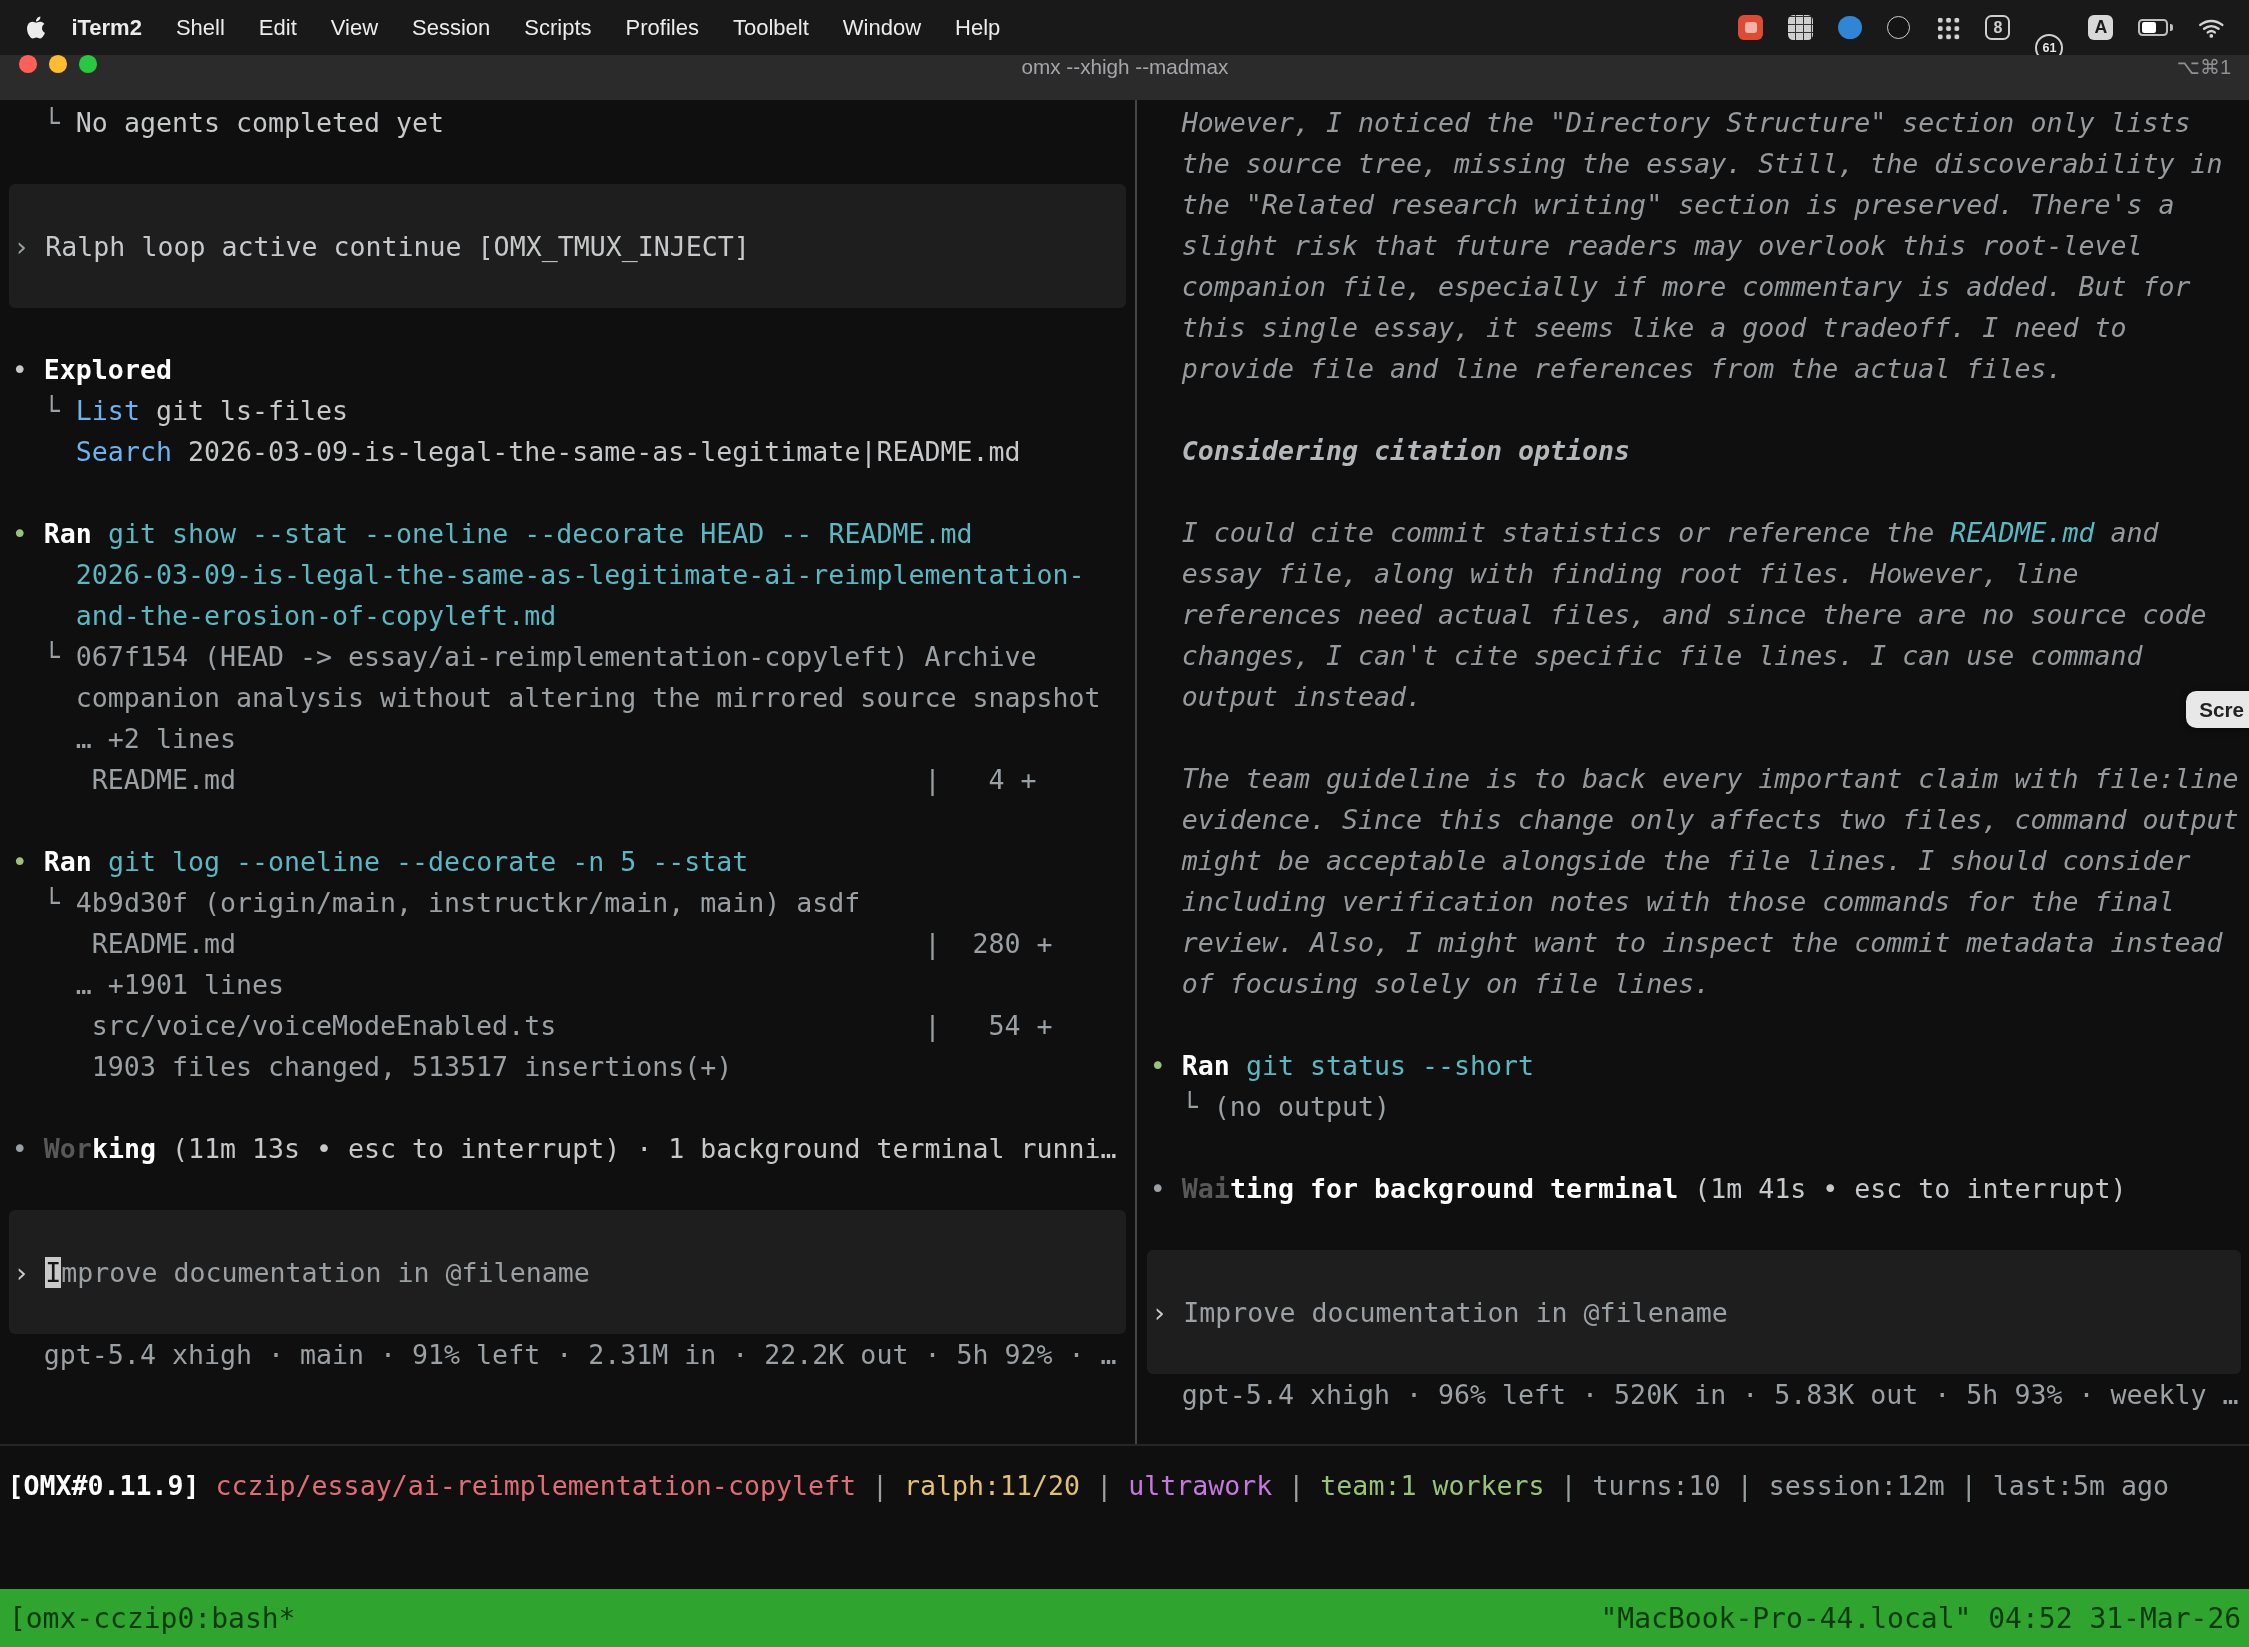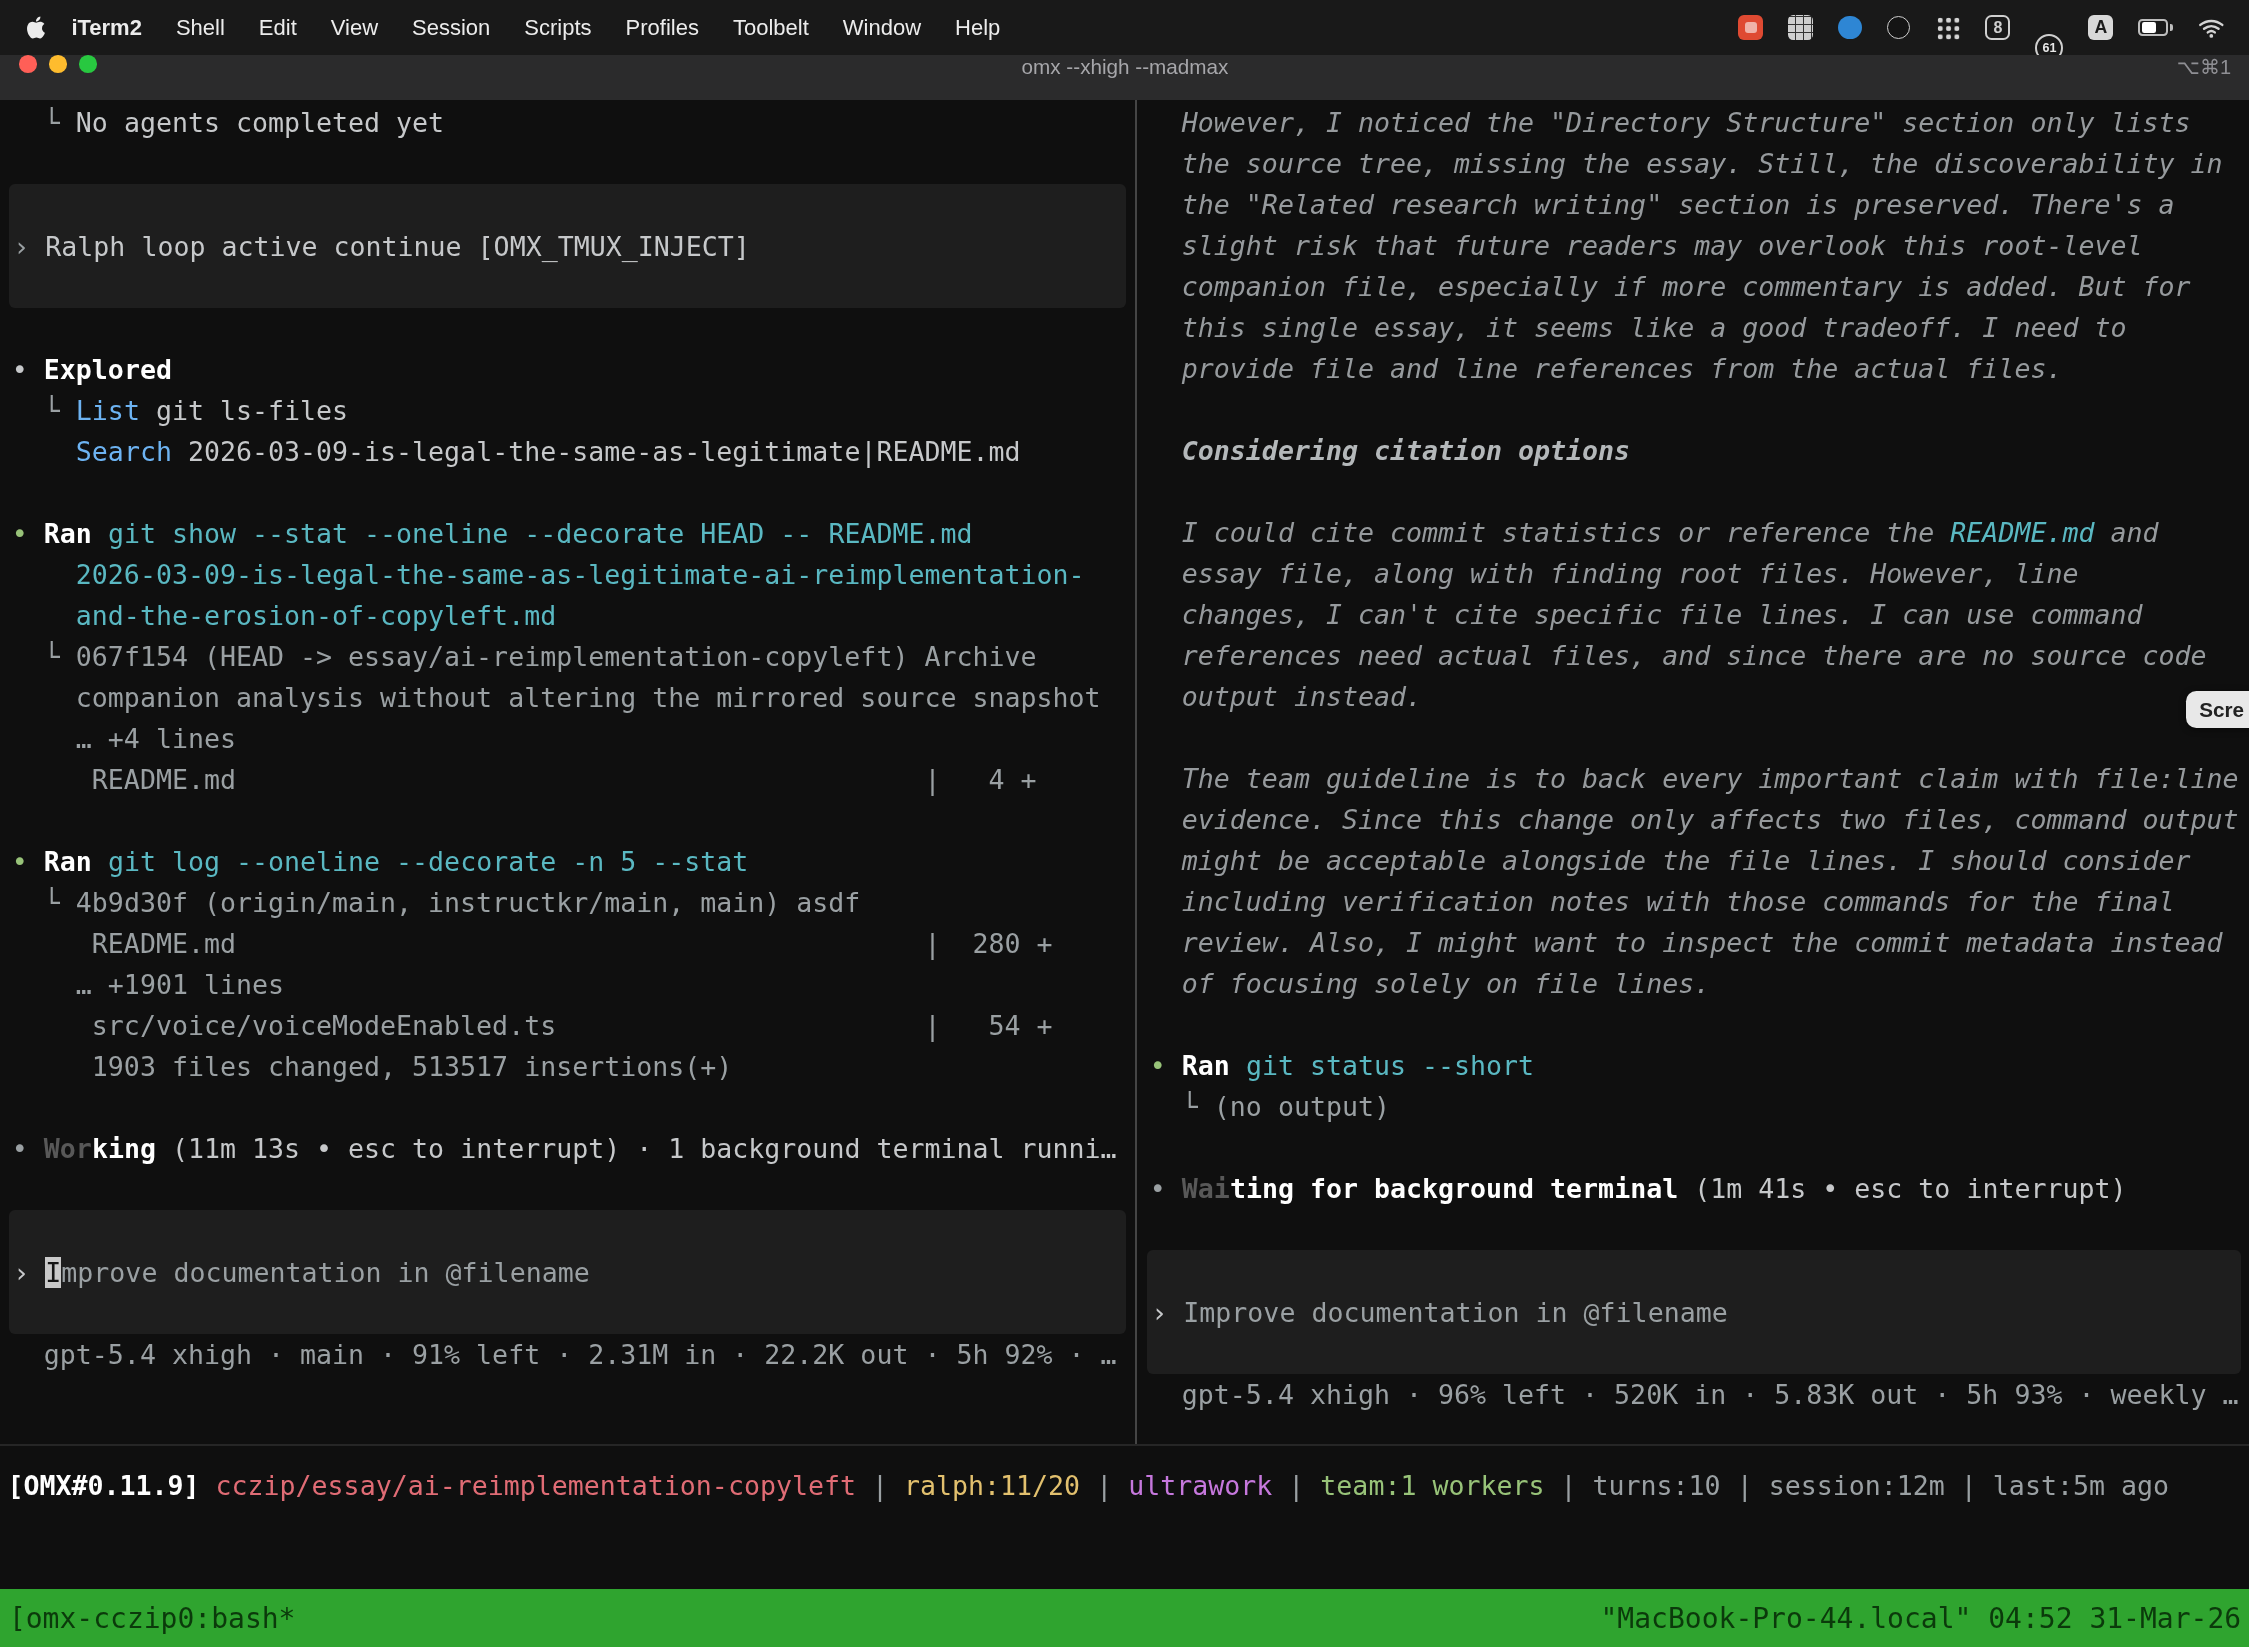--- a/index.html
+++ b/index.html
@@ -151,21 +151,21 @@
         <div class="trow"></div>
         <div class="trow"><span class="seg fg">• </span><span class="seg bold">Explored</span></div>
         <div class="trow"><span class="seg dim">  └ </span><span class="seg blue">List</span><span class="seg fg"> git ls-files</span></div>
         <div class="trow"><span class="seg fg">    </span><span class="seg blue">Search</span><span class="seg fg"> 2026-03-09-is-legal-the-same-as-legitimate|README.md</span></div>
         <div class="trow"></div>
         <div class="trow"><span class="seg green">• </span><span class="seg bold">Ran</span><span class="seg fg"> </span><span class="seg cyan">git show --stat --oneline --decorate HEAD -- README.md</span></div>
         <div class="trow"><span class="seg cyan">    2026-03-09-is-legal-the-same-as-legitimate-ai-reimplementation-</span></div>
         <div class="trow"><span class="seg cyan">    and-the-erosion-of-copyleft.md</span></div>
         <div class="trow"><span class="seg dim">  └ </span><span class="seg dim">067f154 (HEAD -&gt; essay/ai-reimplementation-copyleft) Archive</span></div>
         <div class="trow"><span class="seg dim">    companion analysis without altering the mirrored source snapshot</span></div>
-        <div class="trow"><span class="seg dim">    … +4 lines</span></div>
+        <div class="trow"><span class="seg dim">    … +2 lines</span></div>
         <div class="trow"><span class="seg dim">     README.md                                           |   4 +</span></div>
         <div class="trow"></div>
         <div class="trow"><span class="seg green">• </span><span class="seg bold">Ran</span><span class="seg fg"> </span><span class="seg cyan">git log --oneline --decorate -n 5 --stat</span></div>
         <div class="trow"><span class="seg dim">  └ </span><span class="seg dim">4b9d30f (origin/main, instructkr/main, main) asdf</span></div>
         <div class="trow"><span class="seg dim">     README.md                                           |  280 +</span></div>
         <div class="trow"><span class="seg dim">    … +1901 lines</span></div>
         <div class="trow"><span class="seg dim">     src/voice/voiceModeEnabled.ts                       |   54 +</span></div>
         <div class="trow"><span class="seg dim">     1903 files changed, 513517 insertions(+)</span></div>
         <div class="trow"></div>
         <div class="trow"><span class="seg dim">• </span><span class="seg dim2">Wor</span><span class="seg bold">king</span><span class="seg fg"> (11m 13s • esc to interrupt) · 1 background terminal runni…</span></div>
@@ -182,22 +182,22 @@
         <div class="trow"><span class="seg dimi">  the "Related research writing" section is preserved. There's a</span></div>
         <div class="trow"><span class="seg dimi">  slight risk that future readers may overlook this root-level</span></div>
         <div class="trow"><span class="seg dimi">  companion file, especially if more commentary is added. But for</span></div>
         <div class="trow"><span class="seg dimi">  this single essay, it seems like a good tradeoff. I need to</span></div>
         <div class="trow"><span class="seg dimi">  provide file and line references from the actual files.</span></div>
         <div class="trow"></div>
         <div class="trow"><span class="seg hdr">  Considering citation options</span></div>
         <div class="trow"></div>
         <div class="trow"><span class="seg dimi">  I could cite commit statistics or reference the </span><span class="seg cyani">README.md</span><span class="seg dimi"> and</span></div>
         <div class="trow"><span class="seg dimi">  essay file, along with finding root files. However, line</span></div>
+        <div class="trow"><span class="seg dimi">  references need actual files, and since there are no source code</span></div>
         <div class="trow"><span class="seg dimi">  changes, I can't cite specific file lines. I can use command</span></div>
-        <div class="trow"><span class="seg dimi">  references need actual files, and since there are no source code</span></div>
         <div class="trow"><span class="seg dimi">  output instead.</span></div>
         <div class="trow"></div>
         <div class="trow"><span class="seg dimi">  The team guideline is to back every important claim with file:line</span></div>
         <div class="trow"><span class="seg dimi">  evidence. Since this change only affects two files, command output</span></div>
         <div class="trow"><span class="seg dimi">  might be acceptable alongside the file lines. I should consider</span></div>
         <div class="trow"><span class="seg dimi">  including verification notes with those commands for the final</span></div>
         <div class="trow"><span class="seg dimi">  review. Also, I might want to inspect the commit metadata instead</span></div>
         <div class="trow"><span class="seg dimi">  of focusing solely on file lines.</span></div>
         <div class="trow"></div>
         <div class="trow"><span class="seg green">• </span><span class="seg bold">Ran</span><span class="seg fg"> </span><span class="seg cyan">git status --short</span></div>

